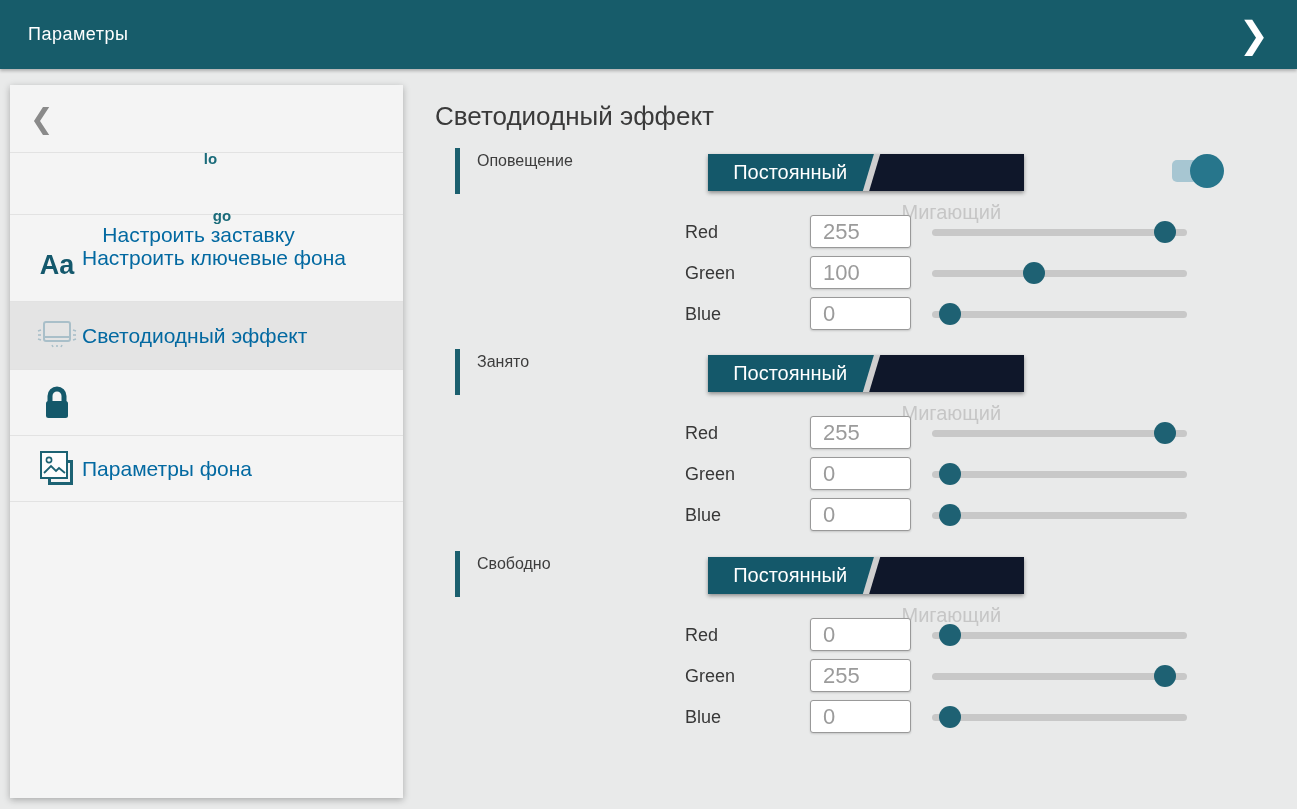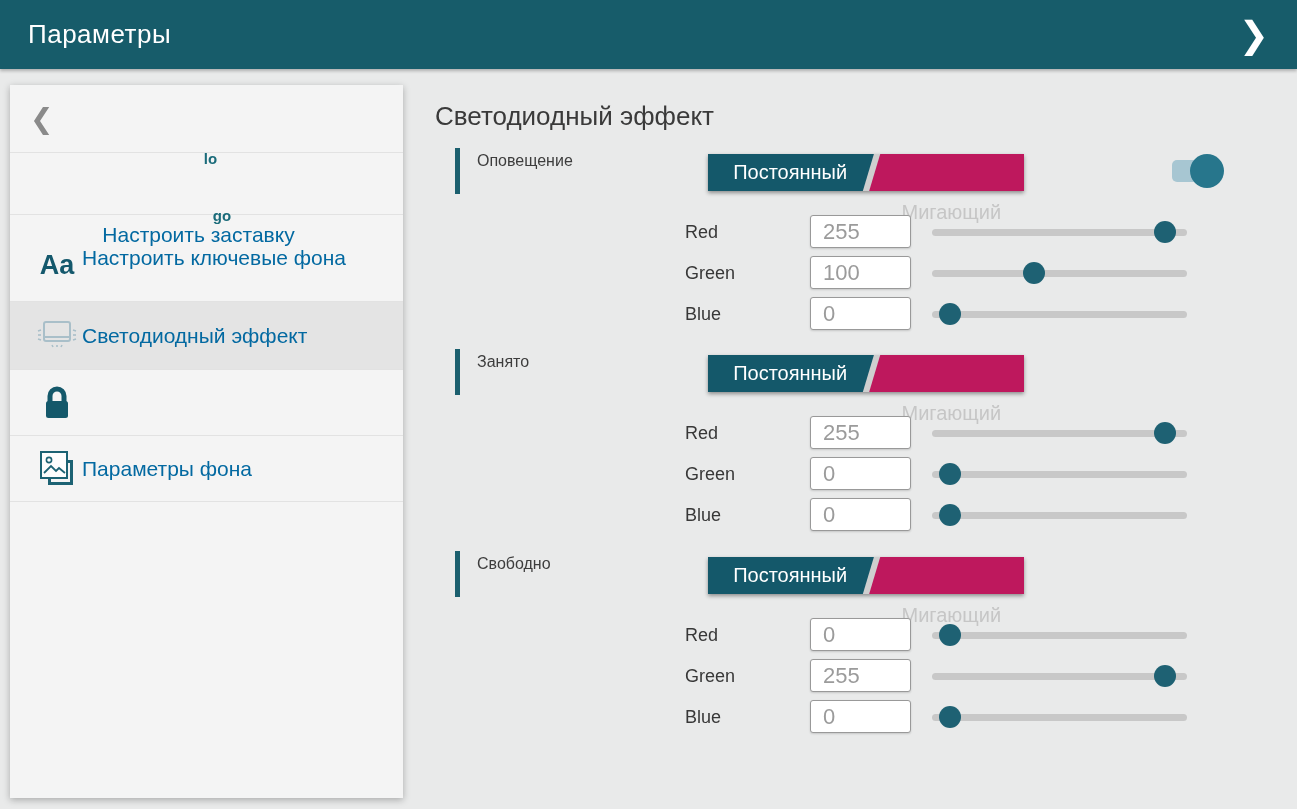--- a/index.html
+++ b/index.html
@@ -13,21 +13,21 @@
   }
   
   .header {
     position:absolute; left:0; top:0; width:1297px; height:69px;
     background:#175c6a;
     display:flex; align-items:center; justify-content:space-between;
     padding:0 28px;
     box-shadow:0 2px 3px rgba(0,0,0,.25);
     z-index:5;
   }
-  .header-title { color:#fff; font-size:26px; letter-spacing:.5px; }
+  .header-title { color:#fff; font-size:18px; letter-spacing:.5px; }
   .header-forward { color:#fff; font-size:36px; font-weight:bold; cursor:pointer; line-height:1; }
 
   
   .sidebar {
     position:absolute; left:10px; top:85px; width:393px; height:713px;
     background:#f4f4f4;
     box-shadow:0 2px 7px rgba(0,0,0,.28);
   }
   .sidebar-back {
     height:68px; display:flex; align-items:center;
@@ -59,21 +59,21 @@
     font-size:26px; color:#3a3a3a;
   }
   .section { position:absolute; left:435px; width:800px; height:200px; }
   .sec-1 { top:146px; } .sec-2 { top:347px; } .sec-3 { top:549px; }
   .accent-bar { position:absolute; left:20px; top:2px; width:5px; height:46px; background:#1b5f6e; }
   .sec-title { position:absolute; left:42px; top:6px; font-size:16px; color:#3d3d3d; }
 
   
   .segmented {
     position:absolute; left:273px; top:8px; width:316px; height:37px;
-    background:#be185d; box-shadow:0 2px 4px rgba(0,0,0,.4);
+    background:#0f172a; box-shadow:0 2px 4px rgba(0,0,0,.4);
   }
   .seg-gap {
     position:absolute; inset:0; background:#cfcfcf;
     clip-path:polygon(0 0, 54.5% 0, 51% 100%, 0 100%);
   }
   .seg-on {
     position:absolute; inset:0; background:#14586a;
     clip-path:polygon(0 0, 52.5% 0, 49% 100%, 0 100%);
   }
   .seg-label {

